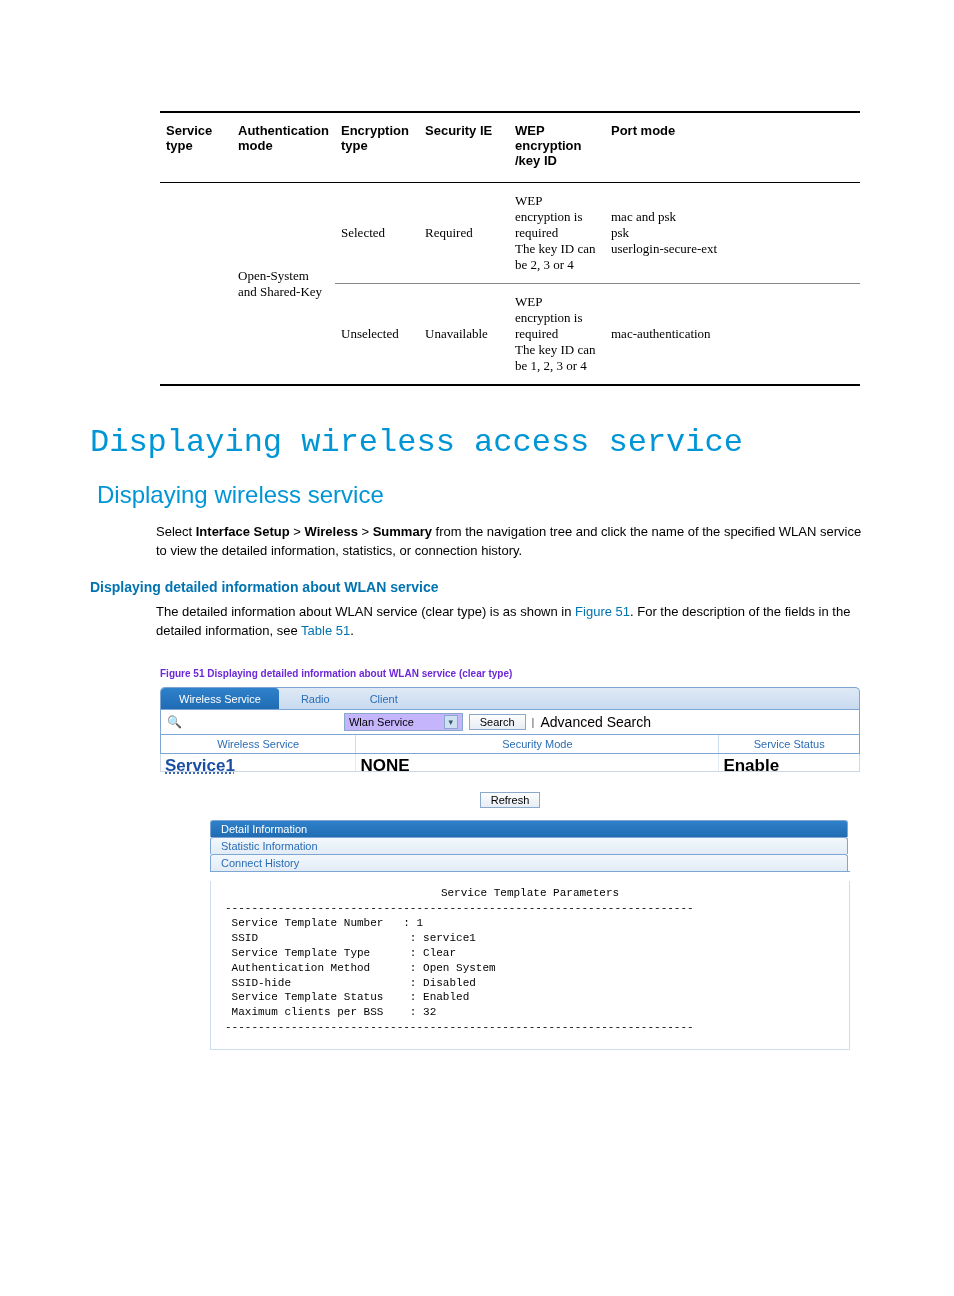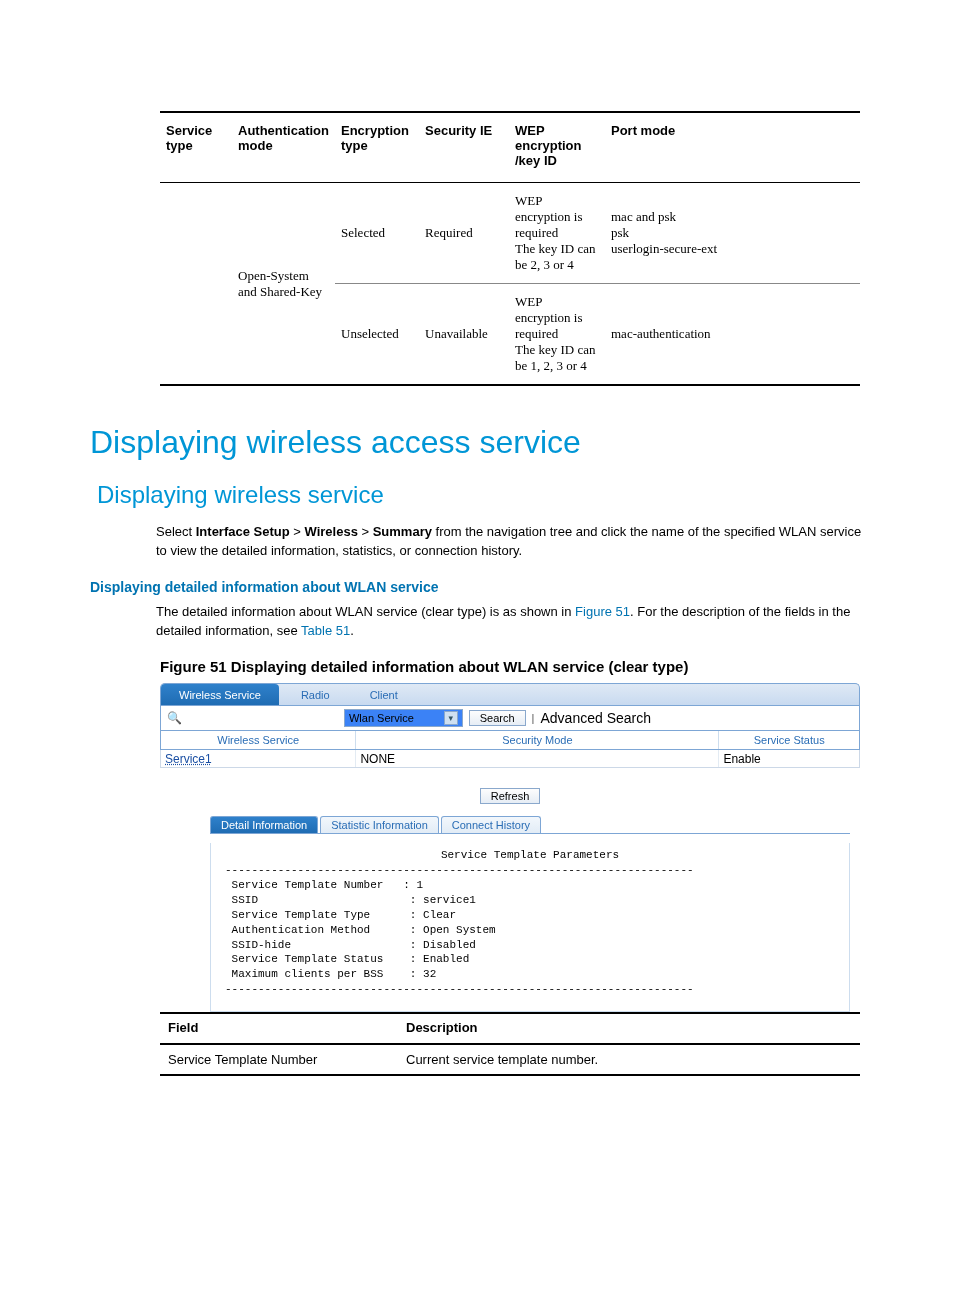--- a/index.html
+++ b/index.html
@@ -35,21 +35,21 @@
   }
   .top-table td {
     padding: 10px 6px;
     vertical-align: middle;
     font-size: 13px;
     border-bottom: 1px solid #888;
     font-family: Liberation Serif, serif;
   }
   .top-table tr.last td { border-bottom: none; }
   h1.section {
-    font-family: Liberation Sans, sans-serif;
+    font-family: Liberation Mono, monospace;
     font-weight: normal;
     color: #0096d6;
     font-size: 32px;
     margin: 38px 0 10px 0;
   }
   h2.subsection {
     font-family: Arial, sans-serif;
     font-weight: normal;
     color: #0096d6;
     font-size: 24px;
@@ -60,24 +60,24 @@
     margin-right: 0;
   }
   .body-indent p { margin: 6px 0; line-height: 1.45; }
   .minor-heading {
     color: #0073b1;
     font-weight: bold;
     font-size: 14px;
     margin: 18px 0 8px 0;
   }
   .caption {
-    color: #000000;
+    color: #6d28d9;
     font-weight: bold;
-    font-size: 15px;
-    margin: 18px 0 8px 70px;
+    font-size: 10px;
+    margin: 28px 0 8px 70px;
   }
   .link { color: #0073b1; }
   .breadcrumb b { font-weight: bold; }
 
   
   .ui-fig {
     margin-left: 70px;
     width: 700px;
     border: none;
     font-size: 11px;
@@ -113,21 +113,21 @@
   }
   .mag { color:#6a98ce; font-size:12px; }
   .search-input {
     border:none; outline:none;
     flex: 0 0 150px;
     font-size:11px;
   }
   .dropdown {
     display:flex; align-items:center;
     border:1px solid #8aa8cc;
-    background:#3b82f6;
+    background:#c4b5fd;
     height:18px;
     padding: 0 4px;
     font-size:11px;
     gap: 30px;
   }
   .chev { width:14px; height:14px; background:#cfe0f1; border:1px solid #8aa8cc; display:flex; align-items:center; justify-content:center; font-size:9px; color:#356; }
   .btn {
     border:1px solid #8aa8cc;
     background: linear-gradient(#fdfdfd,#e6edf5);
     padding: 1px 10px;
@@ -148,40 +148,42 @@
     border-right: 1px solid #cdddee;
   }
   .list-header div:last-child { border-right:none; }
   .list-row {
     display:flex;
     border:1px solid #ccd8e7;
     border-top:none;
     height:18px;
   }
   .list-row div {
-    font-size:12px;
+    font-size:17px;
     padding: 2px 4px;
     border-right: 1px solid #e3ebf3;
+    font-weight: bold;
   }
   .list-row div:last-child { border-right:none; }
   .col1 { width: 28%; }
   .col2 { width: 52%; text-align:left; }
   .col3 { width: 20%; }
   .svc-link { color:#1a4fa3; text-decoration:underline dotted; }
 
   .refresh-row { text-align:center; margin: 20px 0 12px 0; }
 
   .detail-box {
     margin-left: 50px;
     width: 640px;
     border: none;
   }
   .sub-tabbar {
     display:flex;
     border-bottom: 1px solid #7da6d5;
+    flex-direction: column;
   }
   .sub-tab {
     border: 1px solid #7da6d5;
     border-bottom: none;
     padding: 2px 10px;
     color:#2a6db5;
     font-size:11px;
     margin-right: 2px;
     background: linear-gradient(#f2f7fc,#e2ecf6);
     border-radius: 3px 3px 0 0;
@@ -335,29 +337,15 @@
  Service Template Type      : Clear
  Authentication Method      : Open System
  SSID-hide                  : Disabled
  Service Template Status    : Enabled
  Maximum clients per BSS    : 32
 -----------------------------------------------------------------------</div>
     </div>
   </div>
 
 
-  <table class="field-table">
-    <thead>
-      <tr>
-        <th style="width:34%">Field</th>
-        <th>Description</th>
-      </tr>
-    </thead>
-    <tbody>
-      <tr>
-        <td>Service Template Number</td>
-        <td>Current service template number.</td>
-      </tr>
-    </tbody>
-  </table>
 
 
 </div>
 
 </body></html>

